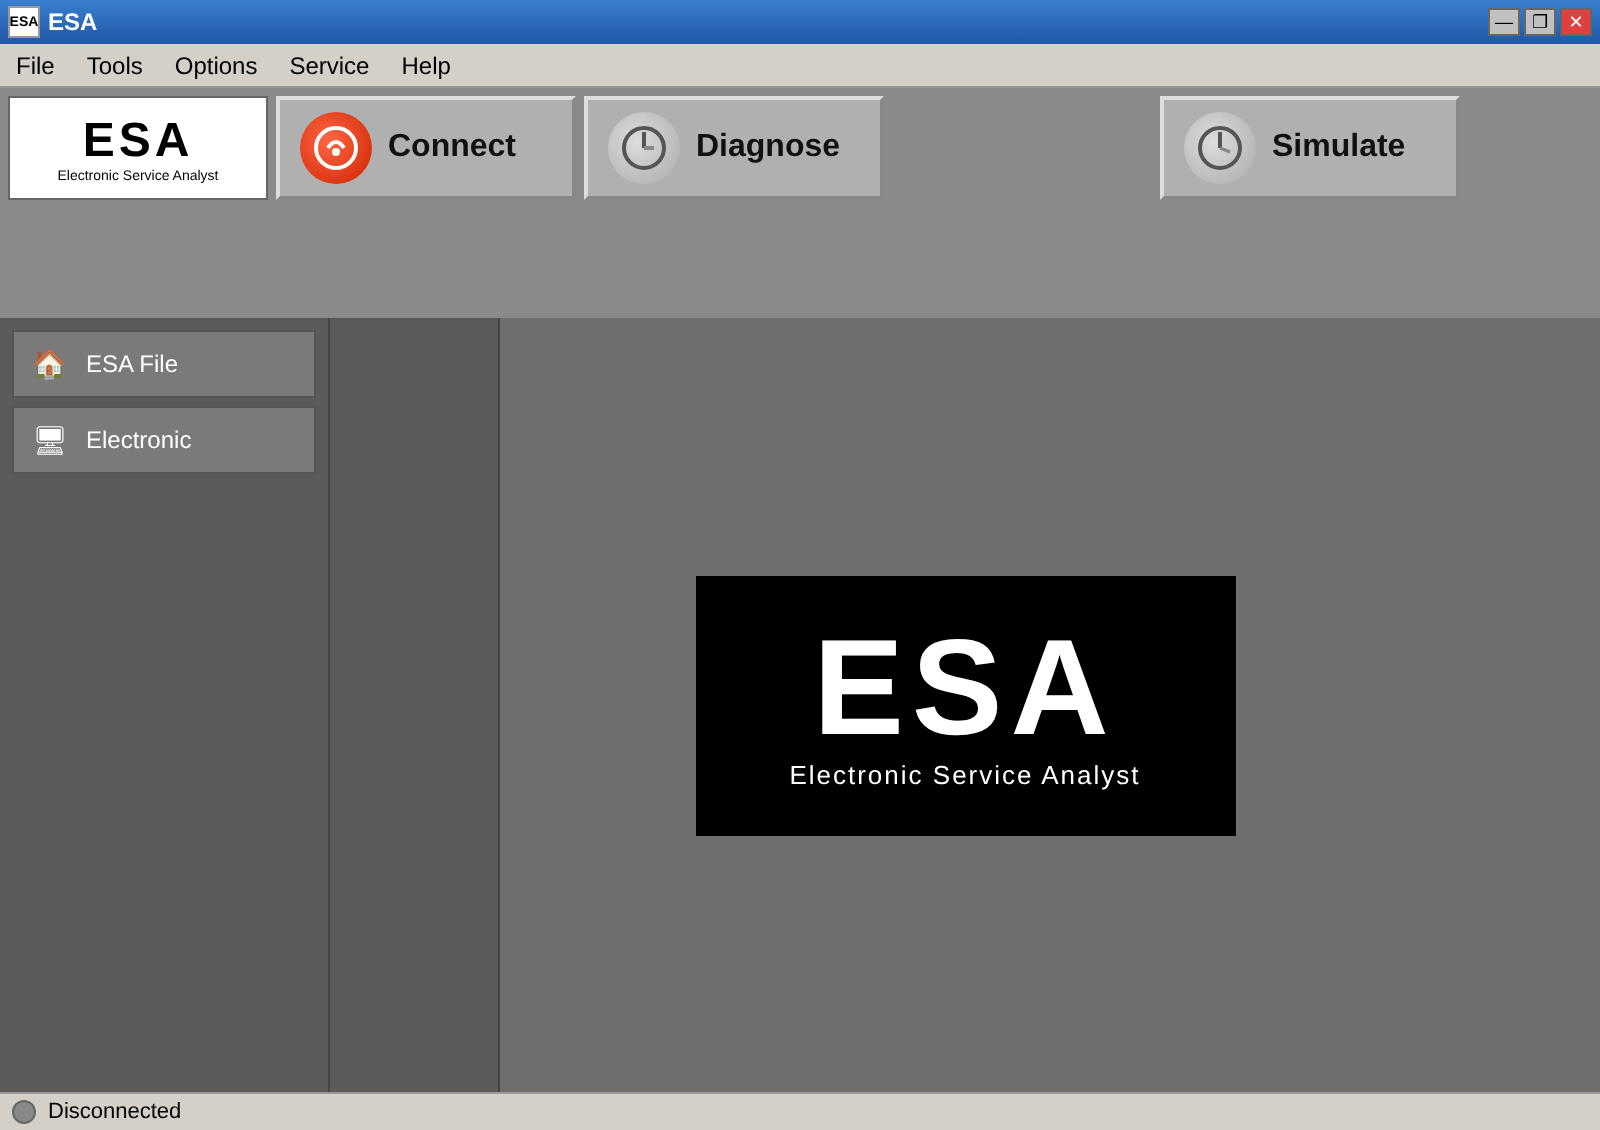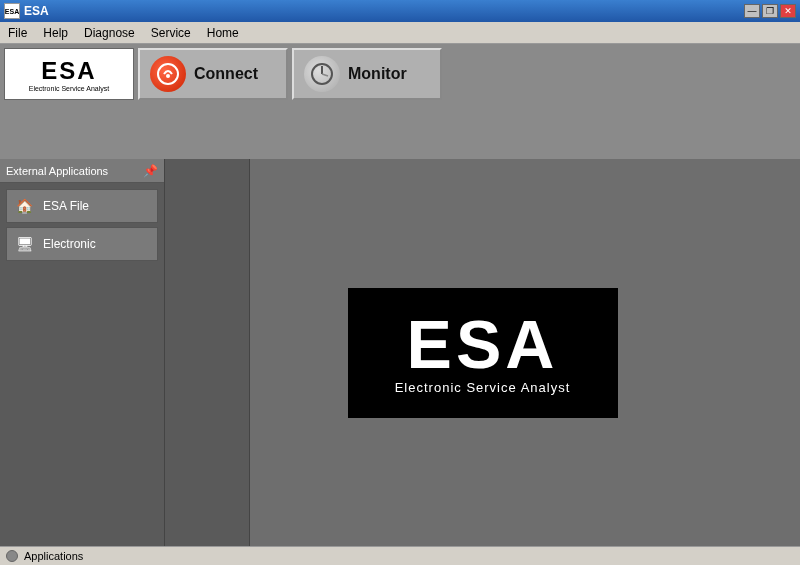--- a/index.html
+++ b/index.html
@@ -285,24 +285,24 @@
   </div>
   <div id="title-buttons">
     <div class="title-btn">—</div>
     <div class="title-btn">❐</div>
     <div class="title-btn close">✕</div>
   </div>
 </div>
 
 <div id="menu-bar">
   <span class="menu-item">File</span>
+  <span class="menu-item">Tools</span>
+  <span class="menu-item">Options</span>
+  <span class="menu-item">Service</span>
   <span class="menu-item">Help</span>
-  <span class="menu-item">Diagnose</span>
-  <span class="menu-item">Service</span>
-  <span class="menu-item">Home</span>
 </div>
 
 <div id="toolbar">
   <div class="toolbar-top-row">
 
     <div id="logo-box">
       <span id="logo-esa-text">ESA</span>
       <span id="logo-subtitle">Electronic Service Analyst</span>
     </div>
 
@@ -310,45 +310,51 @@
       <div class="btn-icon connect-icon">
         <svg width="24" height="24" viewBox="0 0 24 24">
             <circle cx="12" cy="12" r="10" fill="none" stroke="#fff" stroke-width="2"></circle>
             <path d="M8 12 Q12 6 16 12" stroke="#fff" stroke-width="2" fill="none"></path>
             <circle cx="12" cy="14" r="2" fill="#fff"></circle>
           </svg>
       </div>
       <span>Connect</span>
     </div>
 
-
     <div class="nav-btn">
-      <div class="btn-icon monitor-icon">
+      <div class="btn-icon diagnose-icon">
         <svg width="24" height="24" viewBox="0 0 24 24">
             <circle cx="12" cy="12" r="10" fill="none" stroke="#555" stroke-width="2"></circle>
             <line x1="12" y1="4" x2="12" y2="12" stroke="#555" stroke-width="2"></line>
-            <line x1="12" y1="12" x2="18" y2="14" stroke="#888" stroke-width="1.5"></line>
+            <line x1="12" y1="12" x2="17" y2="12" stroke="#888" stroke-width="2"></line>
           </svg>
       </div>
-      <span>Monitor</span>
-    </div>
+      <span>Diagnose</span>
+    </div>
+
   </div>
   <div class="toolbar-bottom-row" style="margin-left:0; display:flex; gap:4px; margin-top:0;">
 
+    <div class="nav-btn" style="margin-left:134px;">
+      <div class="btn-icon simulate-icon">
+        <svg width="24" height="24" viewBox="0 0 24 24">
+            <circle cx="12" cy="12" r="10" fill="none" stroke="#555" stroke-width="2"></circle>
+            <line x1="12" y1="4" x2="12" y2="12" stroke="#555" stroke-width="2"></line>
+            <line x1="12" y1="12" x2="17" y2="14" stroke="#888" stroke-width="1.5"></line>
+          </svg>
+      </div>
+      <span>Simulate</span>
+    </div>
 
   </div>
 </div>
 
 <div id="main-area">
 
   <div id="sidebar">
-    <div id="sidebar-header">
-      <span id="sidebar-title">External Applications</span>
-      <span id="sidebar-pin">📌</span>
-    </div>
     <div id="sidebar-items">
       <div class="sidebar-item">
         <span class="sidebar-item-icon">🏠</span>
         <span>ESA File</span>
       </div>
       <div class="sidebar-item">
         <span class="sidebar-item-icon">🖥</span>
         <span>Electronic</span>
       </div>
     </div>
@@ -360,14 +366,14 @@
 
     <div id="esa-logo-center">
       <span id="esa-logo-center-text">ESA</span>
       <span id="esa-logo-center-subtitle">Electronic Service Analyst</span>
     </div>
   </div>
 </div>
 
 <div id="status-bar">
   <div class="status-indicator"></div>
-  <span id="status-text">Applications</span>
+  <span id="status-text">Disconnected</span>
 </div>
 
 </body></html>

